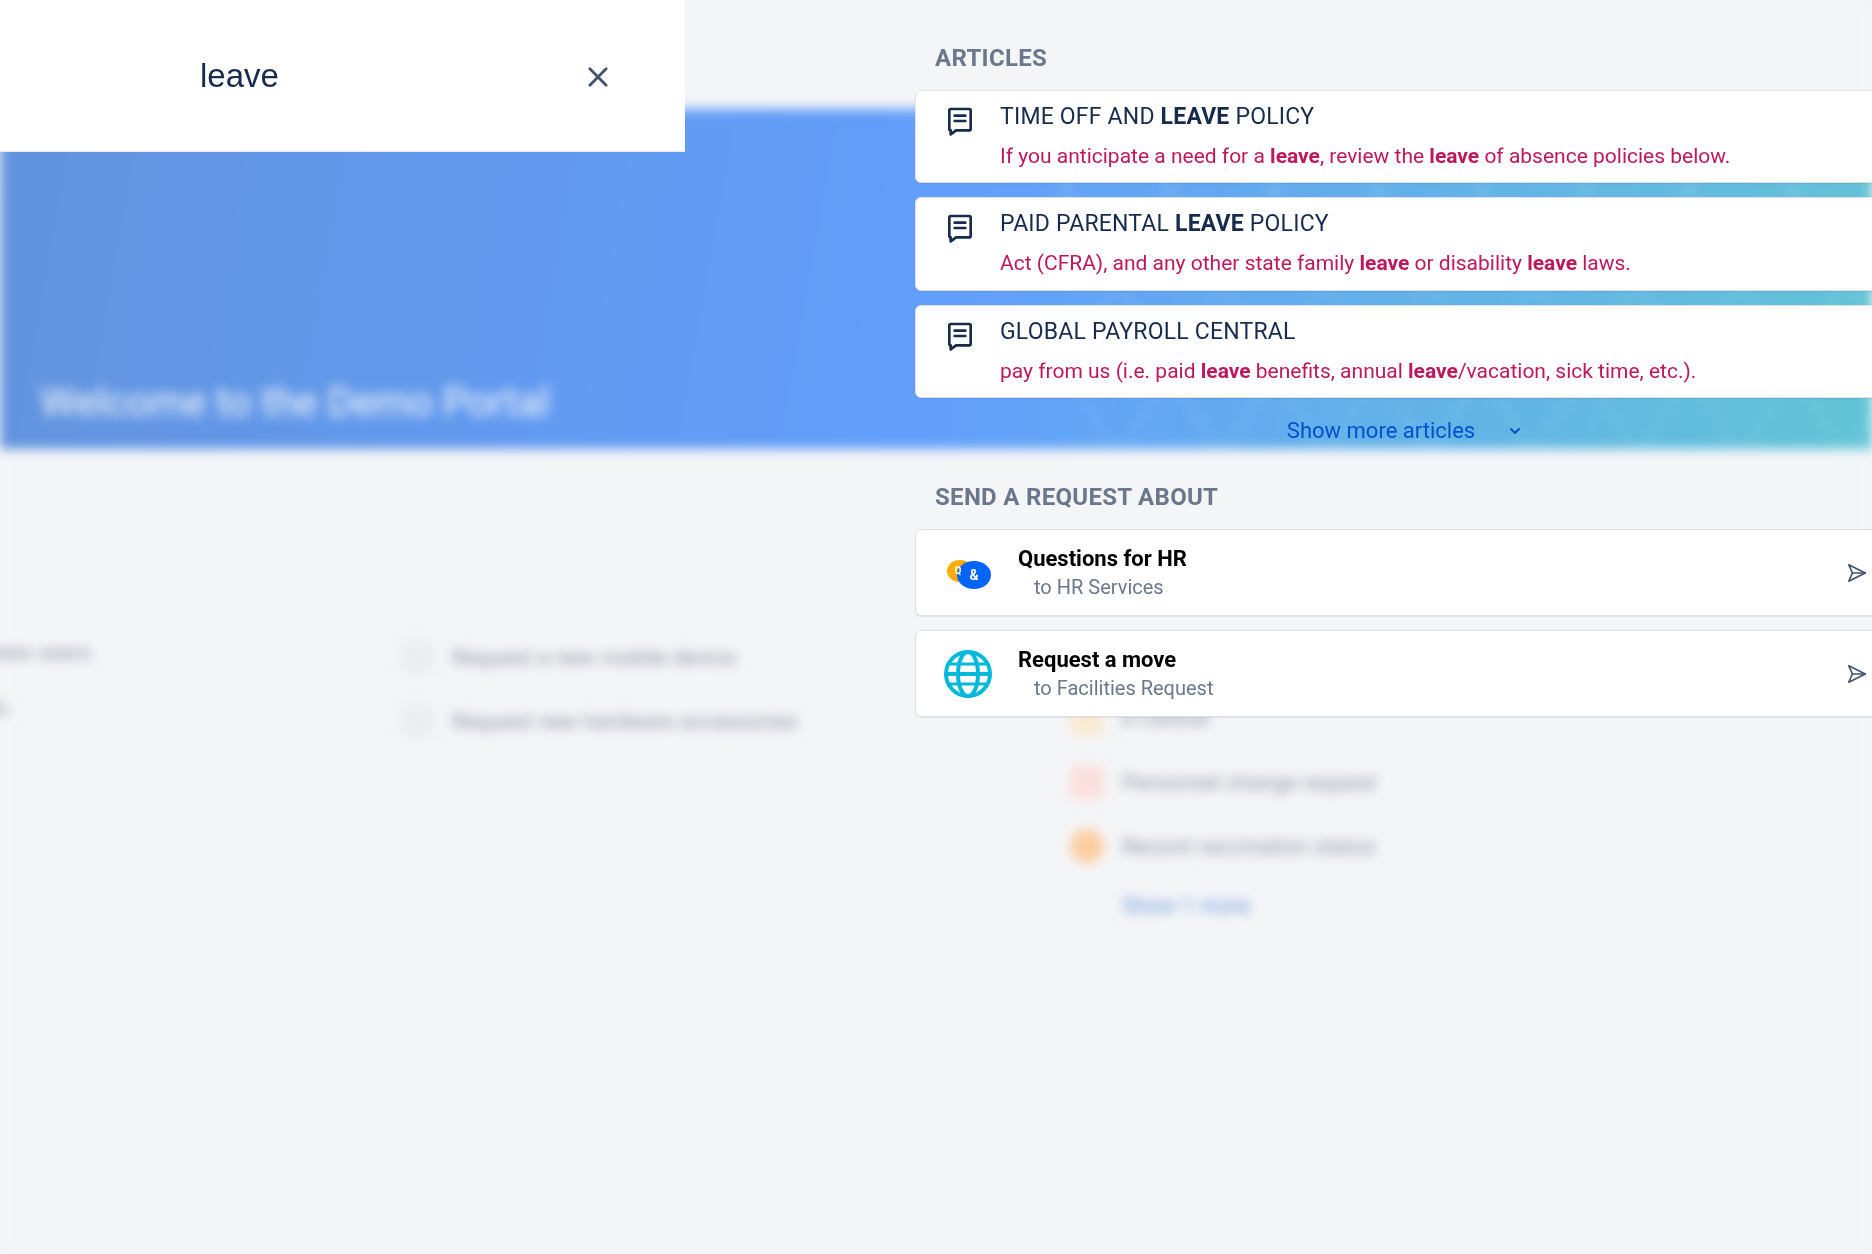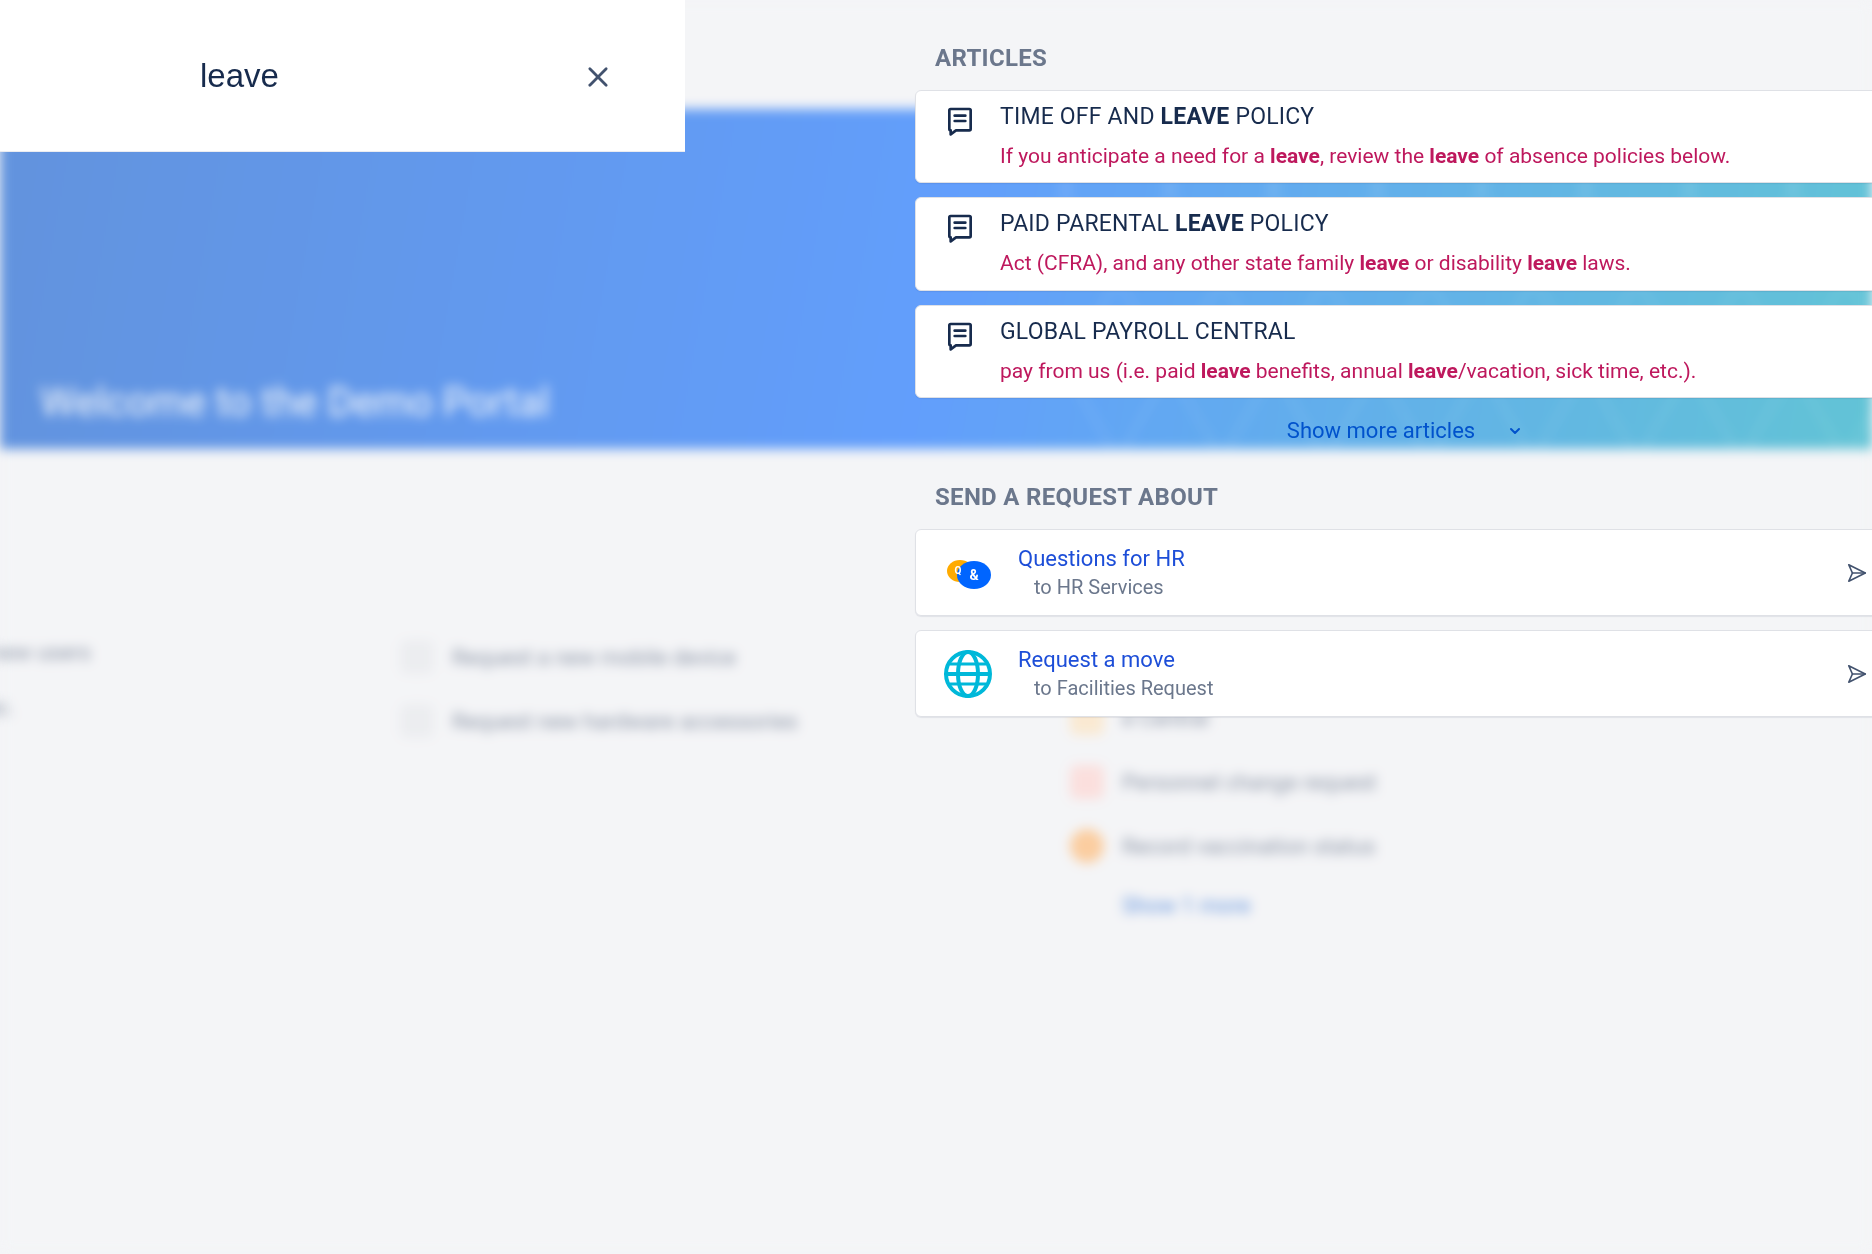--- a/index.html
+++ b/index.html
@@ -185,22 +185,22 @@
   }
   .request-icon {
     width: 52px;
     height: 52px;
     flex: 0 0 52px;
     border-radius: 6px;
   }
   .request-body { flex:1; }
   .request-title {
     font-size: 22px;
-    color: #1d4ed8;
-    font-weight: 400;
+    color: #000000;
+    font-weight: 700;
     margin-bottom: 4px;
   }
   .request-sub {
     font-size: 20px;
     color: #6b778c;
     margin-left: 16px;
   }
   .send-icon {
     width: 22px;
     height: 22px;

